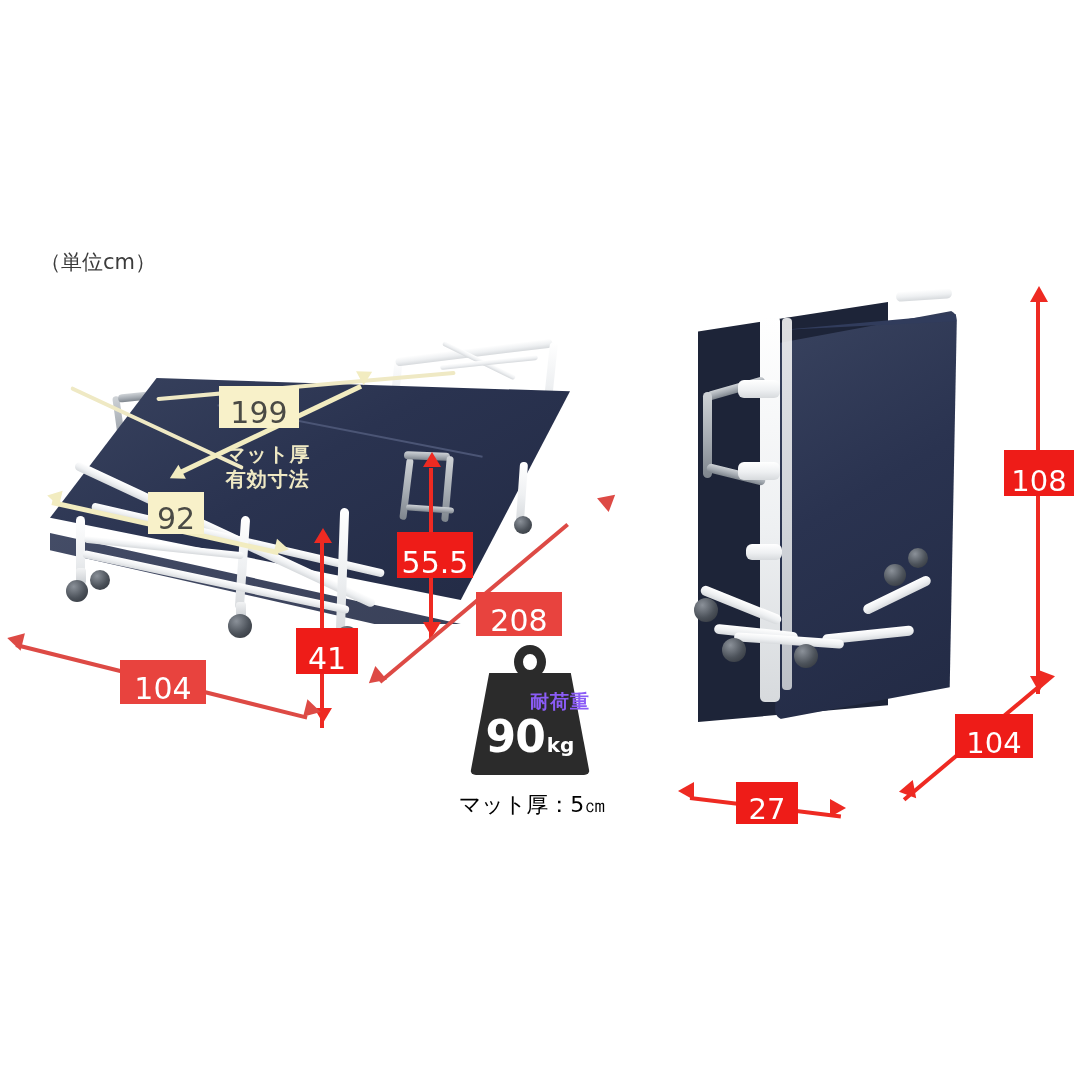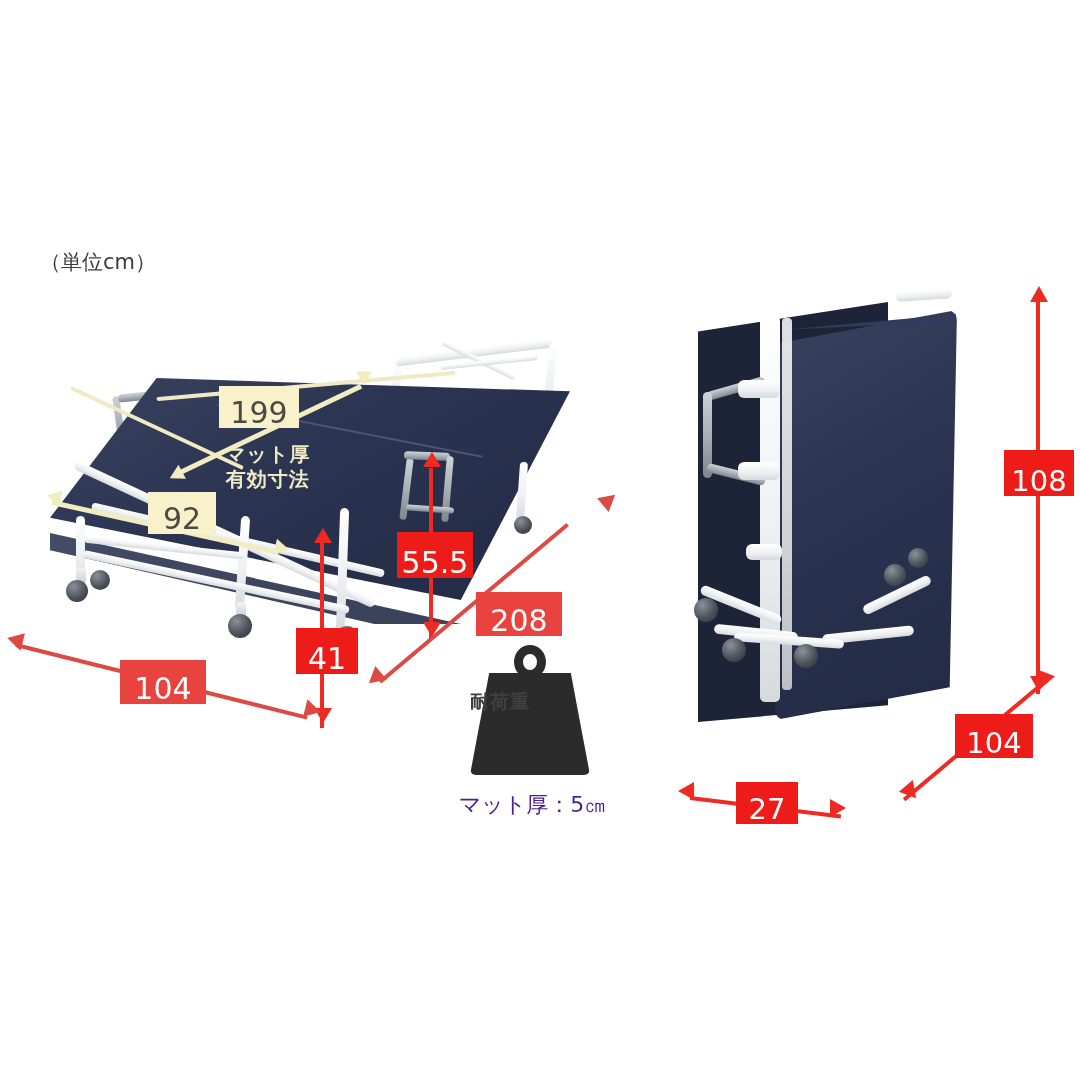--- a/index.html
+++ b/index.html
@@ -34,28 +34,28 @@
   .caster{background:radial-gradient(circle at 35% 30%,#8b9199 0%,#4c525a 55%,#2c3037 100%);
           border-radius:50%;}
   .caster-stem{background:linear-gradient(180deg,#f2f3f4,#c9cdd1);}
 
   
   #weight-icon{position:absolute;left:470px;top:645px;width:120px;height:130px;}
   #weight-body{position:absolute;left:0;top:28px;width:120px;height:102px;background:#2b2b2b;
                clip-path:polygon(16% 0%,84% 0%,100% 100%,0% 100%);border-radius:6px;}
   #weight-ring{position:absolute;left:44px;top:0px;width:32px;height:34px;
                border:9px solid #2b2b2b;border-radius:50%;box-sizing:border-box;}
-  #weight-label{position:absolute;left:0;top:44px;width:120px;text-align:left;
-                color:#404040;font-size:19px;font-weight:700;letter-spacing:1px;}
+  #weight-label{position:absolute;left:0;top:44px;width:120px;text-align:right;
+                color:#8b5cf6;font-size:19px;font-weight:700;letter-spacing:1px;}
   #weight-value{position:absolute;left:0;top:66px;width:120px;text-align:center;color:#fff;
                 display:flex;align-items:baseline;justify-content:center;}
   #weight-value .num{font-size:44px;font-weight:800;letter-spacing:-1px;}
   #weight-value .unit{font-size:20px;font-weight:700;margin-left:2px;}
   #mat-thickness{position:absolute;left:440px;top:790px;width:185px;text-align:center;
-                 font-size:22px;color:#4c1d95;}
+                 font-size:22px;color:#000000;}
 </style>
 </head>
 <body>
 
 <div id="title-block">
   <span class="t-sub">（単位cm）</span>
 </div>
 
 <div id="bed-open">
 
@@ -119,21 +119,21 @@
 
 <div class="cream-line" style="left:52px;top:500px;width:232px;height:5px;transform:rotate(12.5deg);"></div>
 <div class="arrow" style="left:274px;top:541px;border-left:8px solid transparent;border-right:8px solid transparent;
             border-bottom:14px solid #f2ecc0;transform:rotate(103deg);"></div>
 <div class="arrow" style="left:46px;top:490px;border-left:8px solid transparent;border-right:8px solid transparent;
             border-bottom:14px solid #f2ecc0;transform:rotate(-77deg);"></div>
 
 <div class="chip chip-cream" style="left:219px;top:386px;width:80px;height:42px;font-size:30px;">
   <span>199</span>
 </div>
-<div class="chip chip-cream" style="left:148px;top:492px;width:68px;height:42px;font-size:30px;">
+<div class="chip chip-cream" style="left:148px;top:492px;width:56px;height:42px;font-size:30px;">
   <span>92</span>
 </div>
 
 <div class="dline" style="left:322px;top:540px;width:186px;height:4px;transform:rotate(90deg);"></div>
 <div class="arrow" style="left:314px;top:528px;border-left:9px solid transparent;border-right:9px solid transparent;
             border-bottom:15px solid #ee2a22;"></div>
 <div class="arrow" style="left:314px;top:708px;border-left:9px solid transparent;border-right:9px solid transparent;
             border-top:15px solid #ee2a22;"></div>
 <div class="chip chip-red" style="left:296px;top:628px;width:62px;height:46px;font-size:30px;">
   <span>41</span>
@@ -163,20 +163,24 @@
 <div class="arrow" style="left:304px;top:702px;border-left:9px solid transparent;border-right:9px solid transparent;
             border-bottom:16px solid #dd4a45;transform:rotate(104deg);"></div>
 <div class="chip chip-red-soft" style="left:120px;top:660px;width:86px;height:44px;font-size:30px;">
   <span>104</span>
 </div>
 
 <div id="weight-icon">
   <div id="weight-ring"></div>
   <div id="weight-body"></div>
   <div id="weight-label">耐荷重</div>
+  <div id="weight-value">
+    <span class="num">90</span>
+    <span class="unit">kg</span>
+  </div>
 </div>
 <div id="mat-thickness">マット厚：5㎝</div>
 
 <div id="bed-fold">
 
   <div style="position:absolute;left:28px;top:22px;width:190px;height:420px;background:#1d2438;
               clip-path:polygon(0% 7%, 100% 0%, 100% 96%, 0% 100%);"></div>
 
   <div class="navy" style="position:absolute;left:105px;top:30px;width:182px;height:410px;
               clip-path:polygon(3% 8%, 100% 0%, 96% 92%, 0% 100%);border-radius:10px;"></div>

